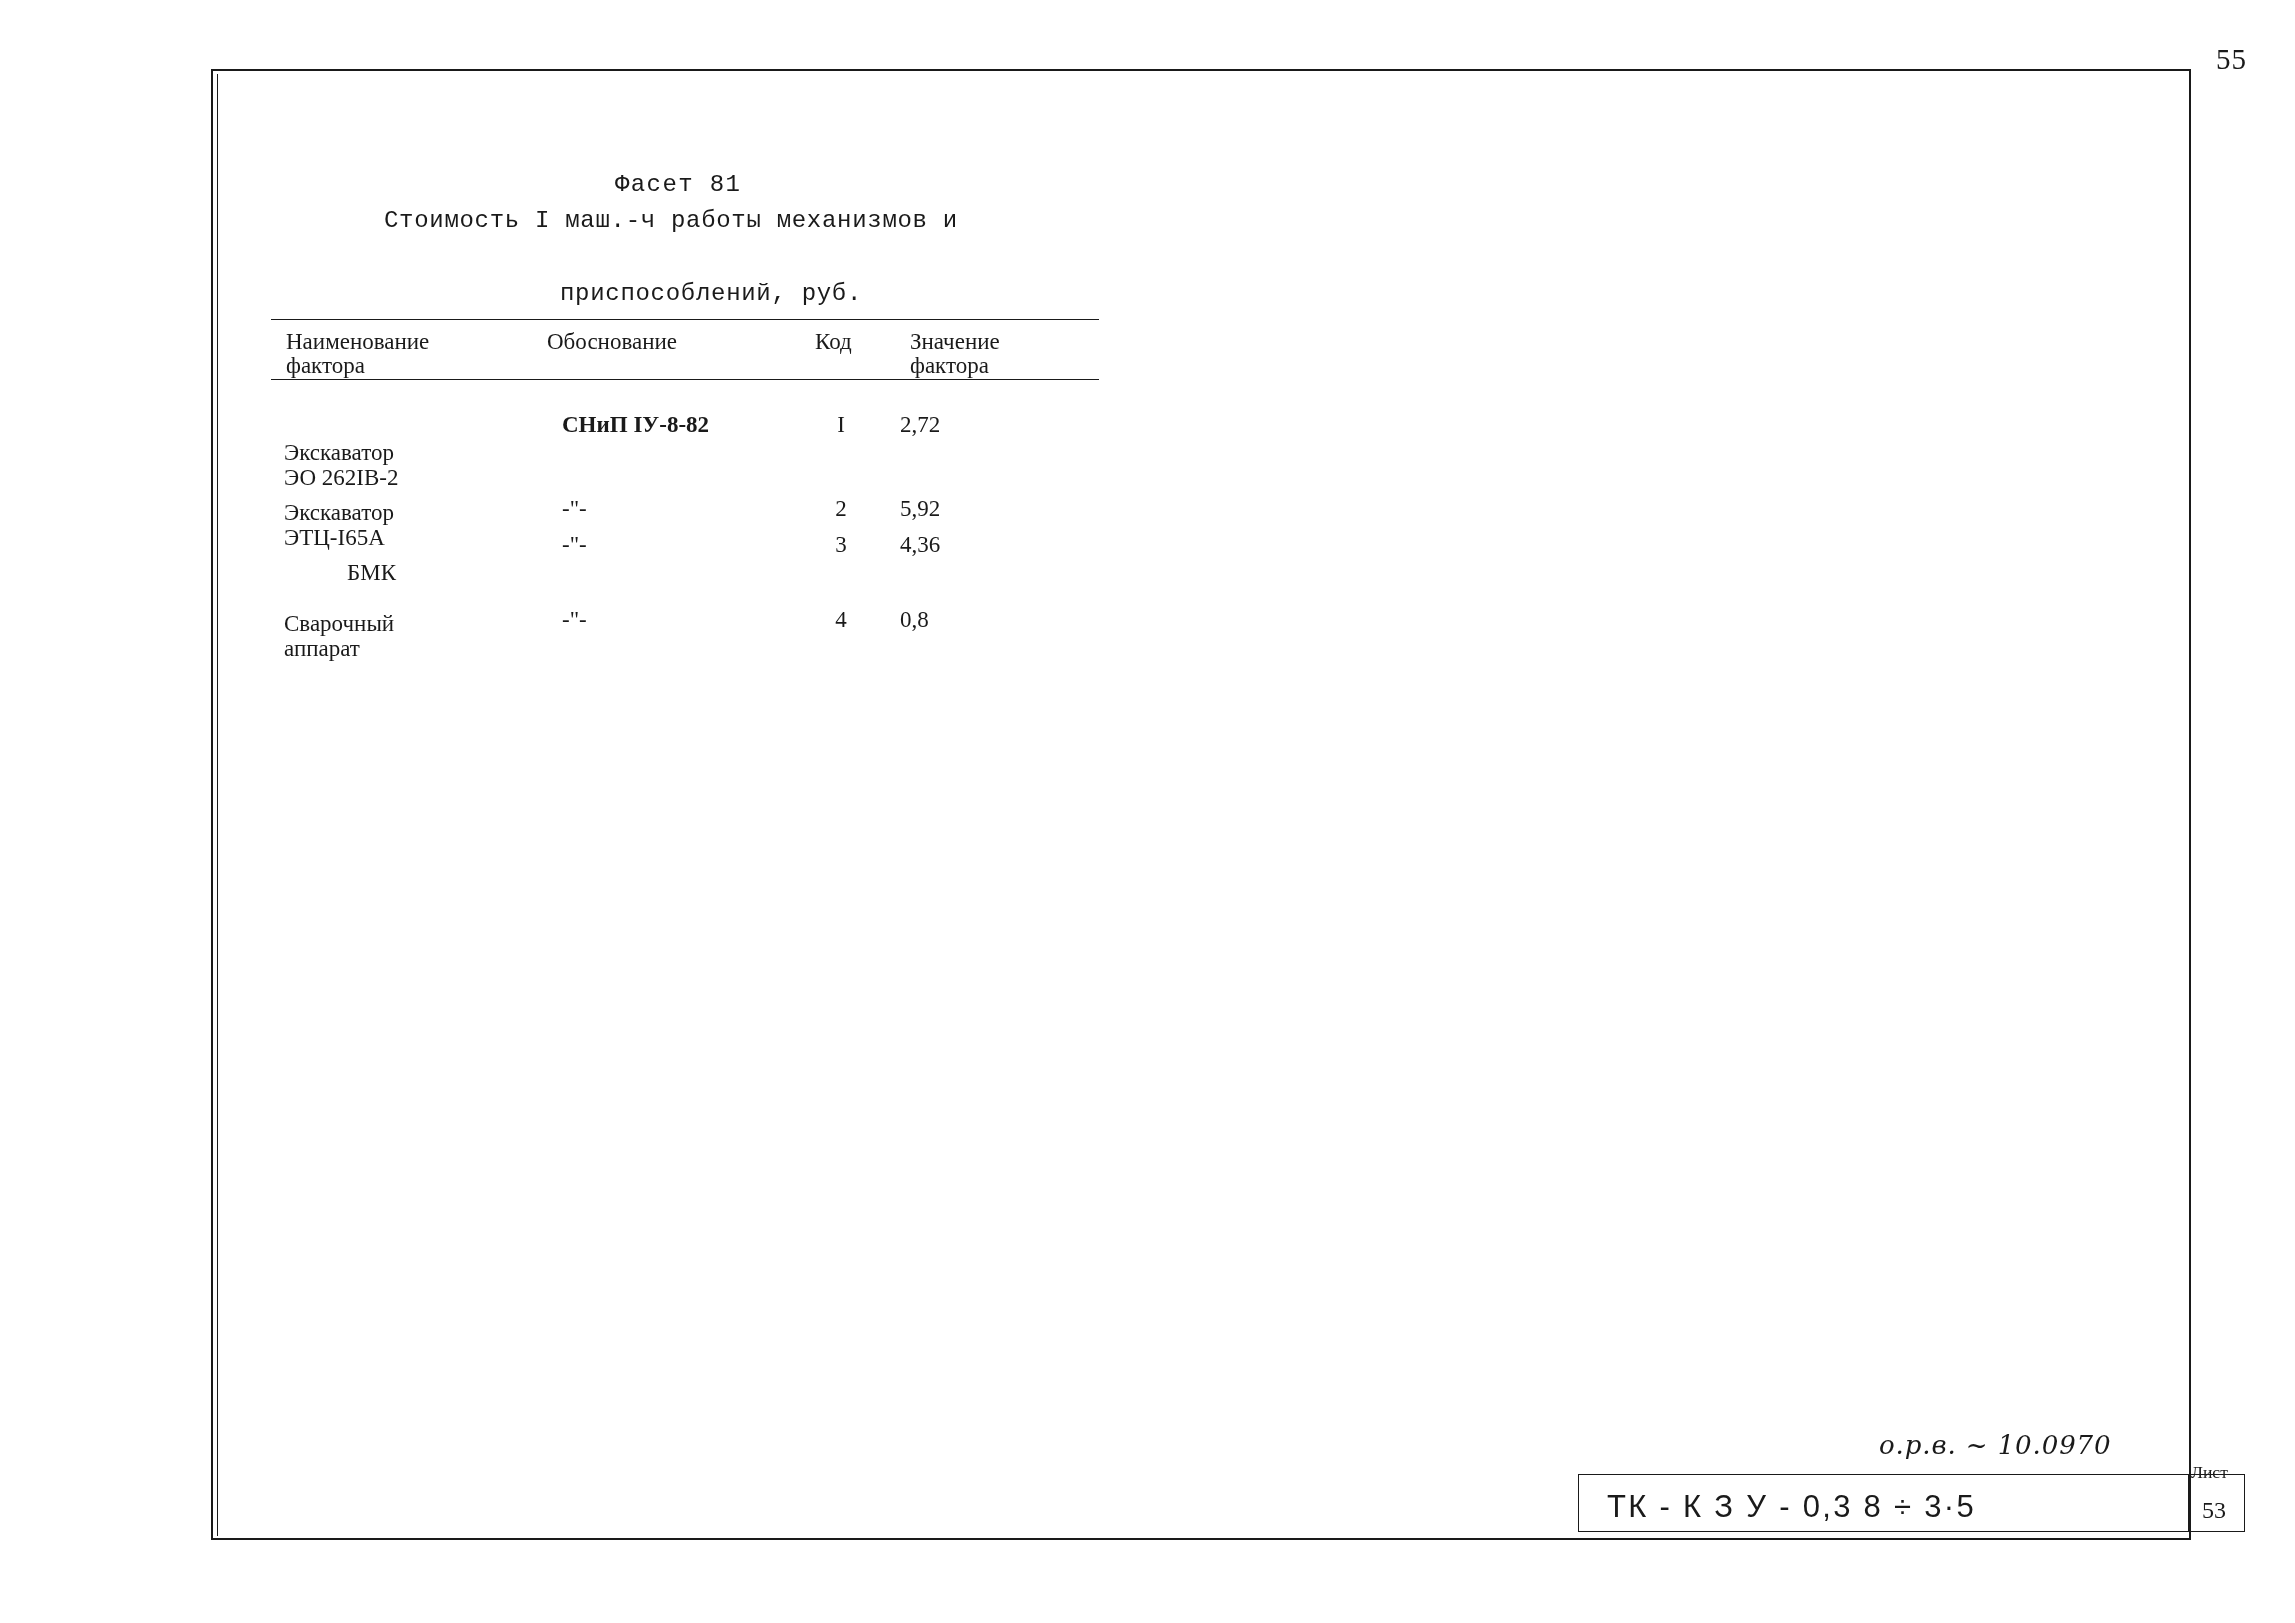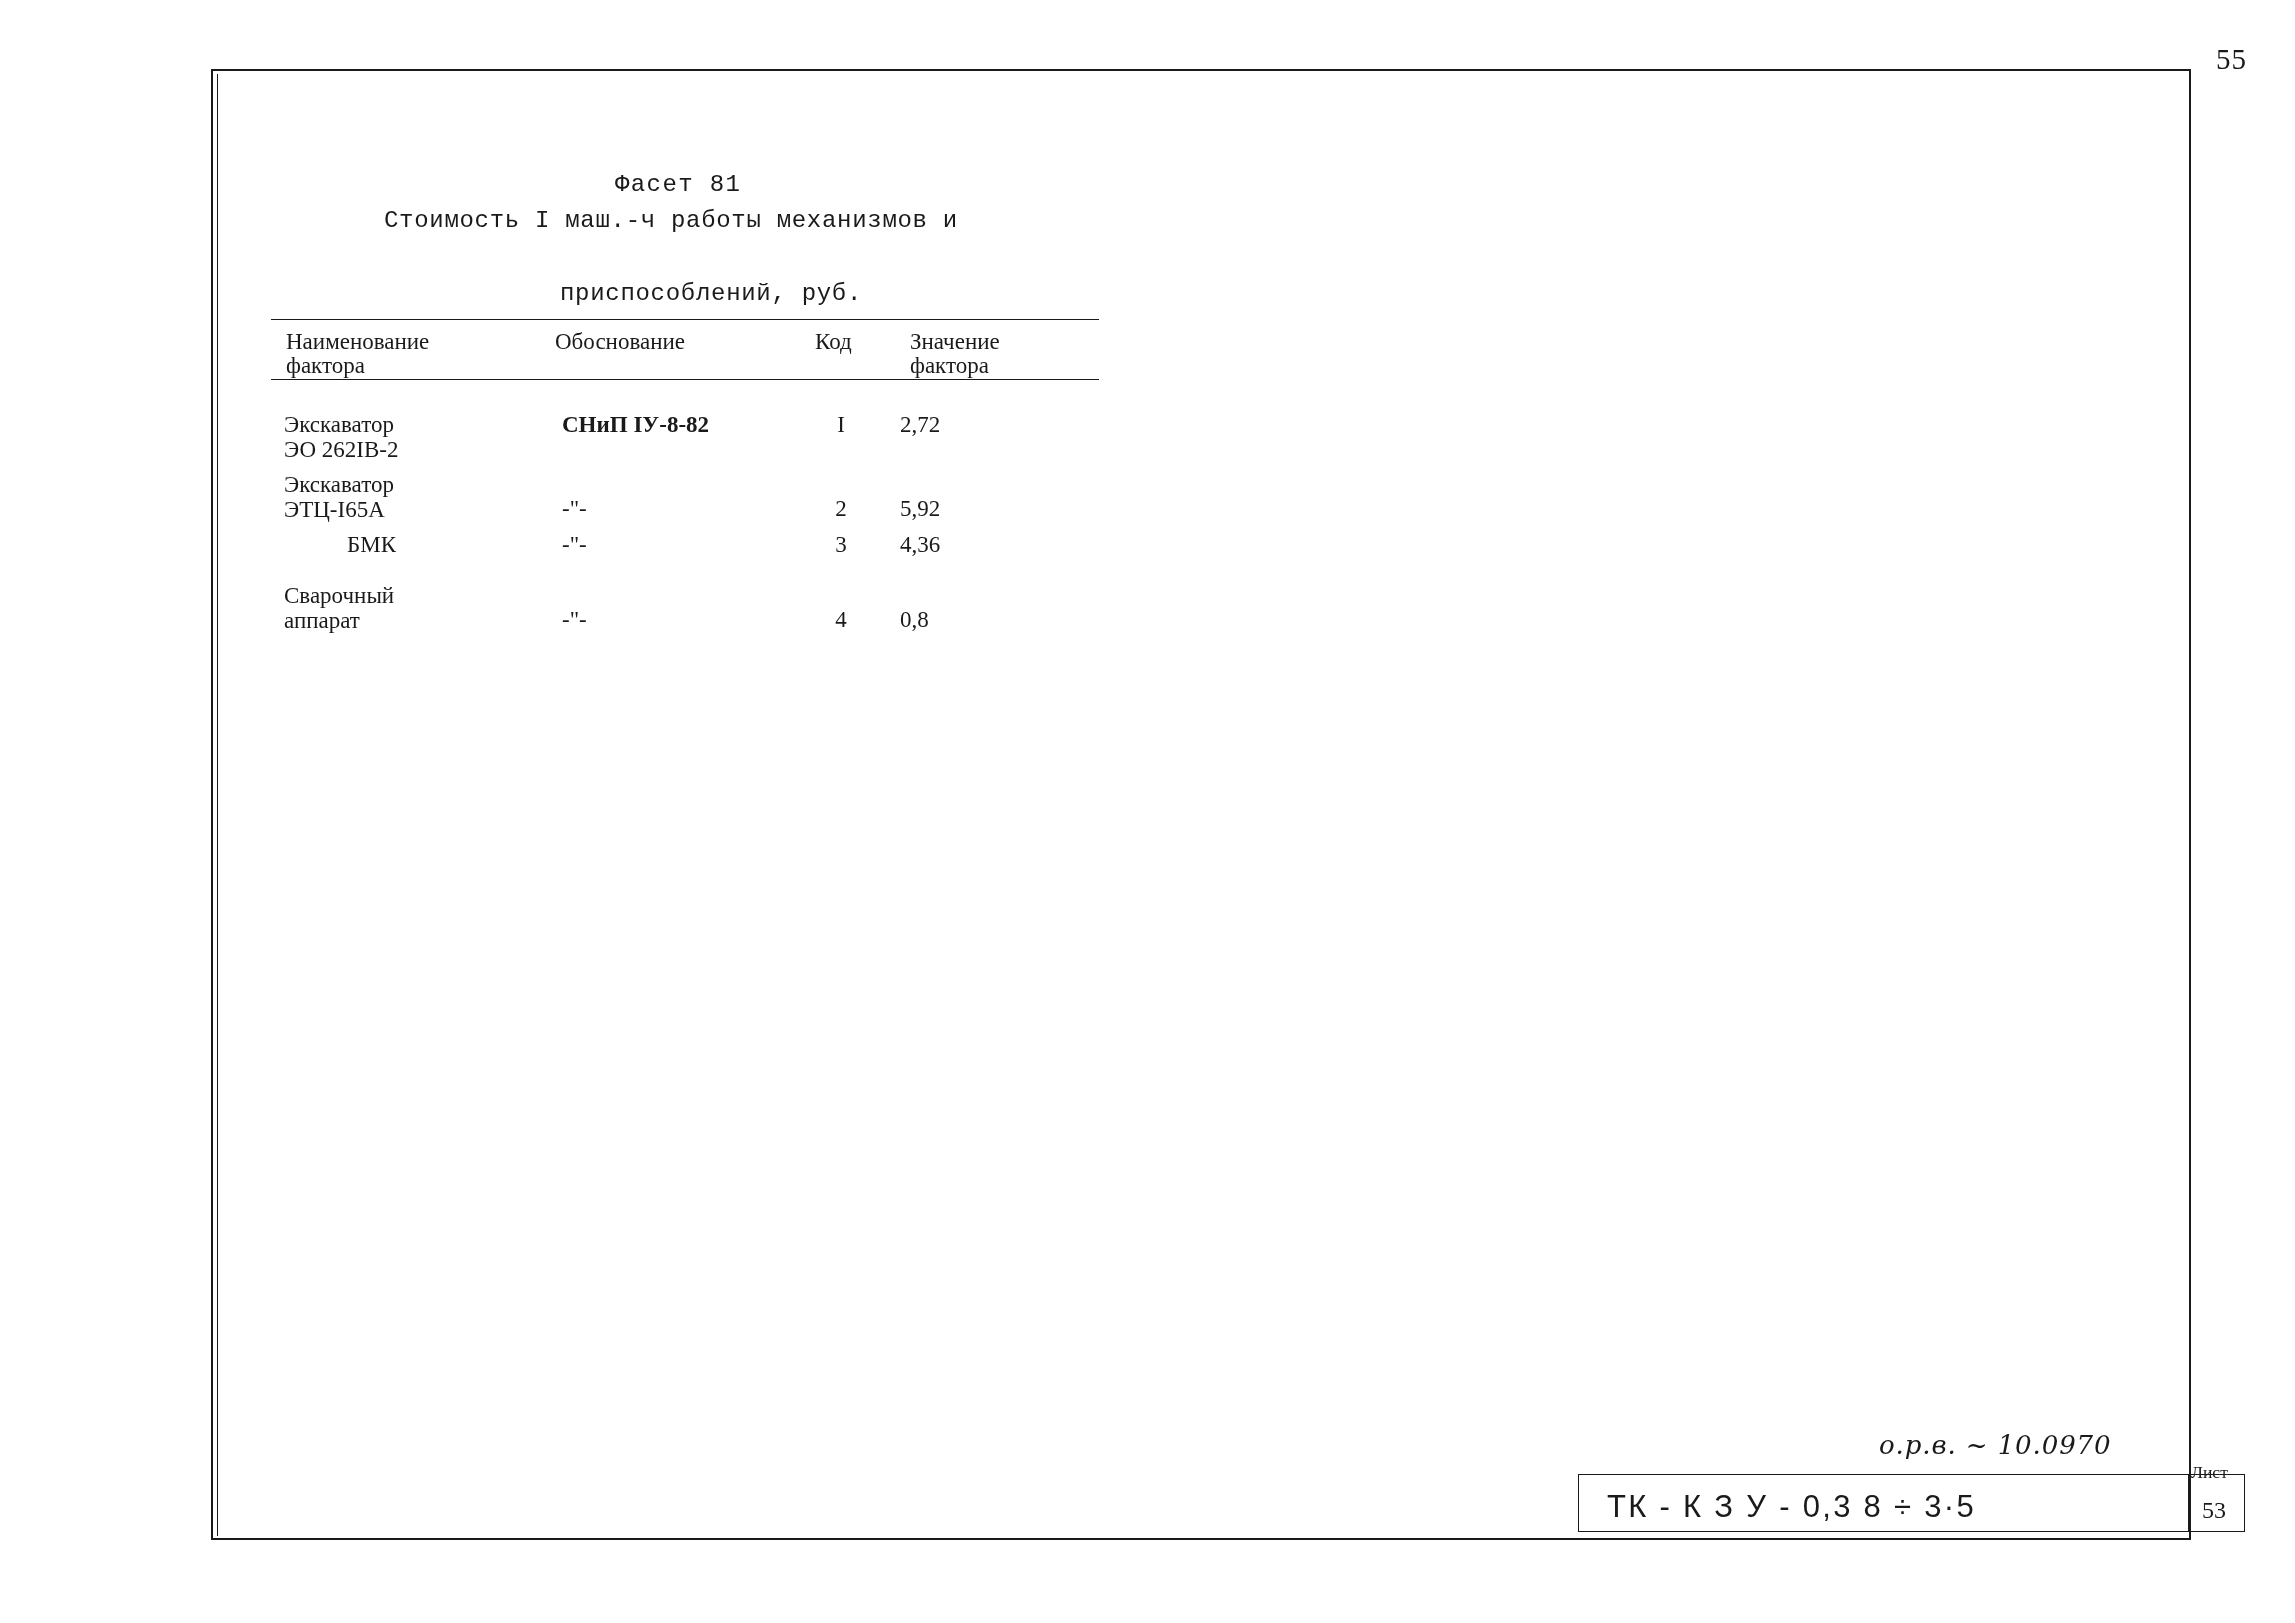--- a/index.html
+++ b/index.html
@@ -104,38 +104,38 @@
   }
   .head-cell {
     position: absolute;
     font-family: "Liberation Serif", serif;
     font-size: 23px;
     line-height: 24px;
     color: #1a1a1a;
     white-space: pre-line;
   }
   .hc-name   { left: 15px;   top: 10.2px; }
-  .hc-basis  { left: 284px;  top: 10.2px; }
+  .hc-basis  { left: 276px;  top: 10.2px; }
   .hc-code   { left: 544px; top: 10.2px; }
   .hc-value  { left: 639px; top: 10.2px; }
 
   .body-rows {
     position: relative;
     width: 828px;
     height: 241px;
   }
   .cell {
     position: absolute;
     font-family: "Liberation Serif", serif;
     font-size: 23px;
     line-height: 24.5px;
     color: #1a1a1a;
     white-space: pre-line;
   }
-  .col-name  { left: 13px;  width: 268px; }
+  .col-name  { left: 13px;  width: 268px; margin-top: 28px; }
   .col-basis { left: 291px; width: 241px; }
   .col-code  { left: 540px; width: 60px; text-align: center; }
   .col-value { left: 629px; width: 111px; }
 
   
   .stamp {
     position: absolute;
     left: 1578px;
     top: 1474px;
     width: 611px;

